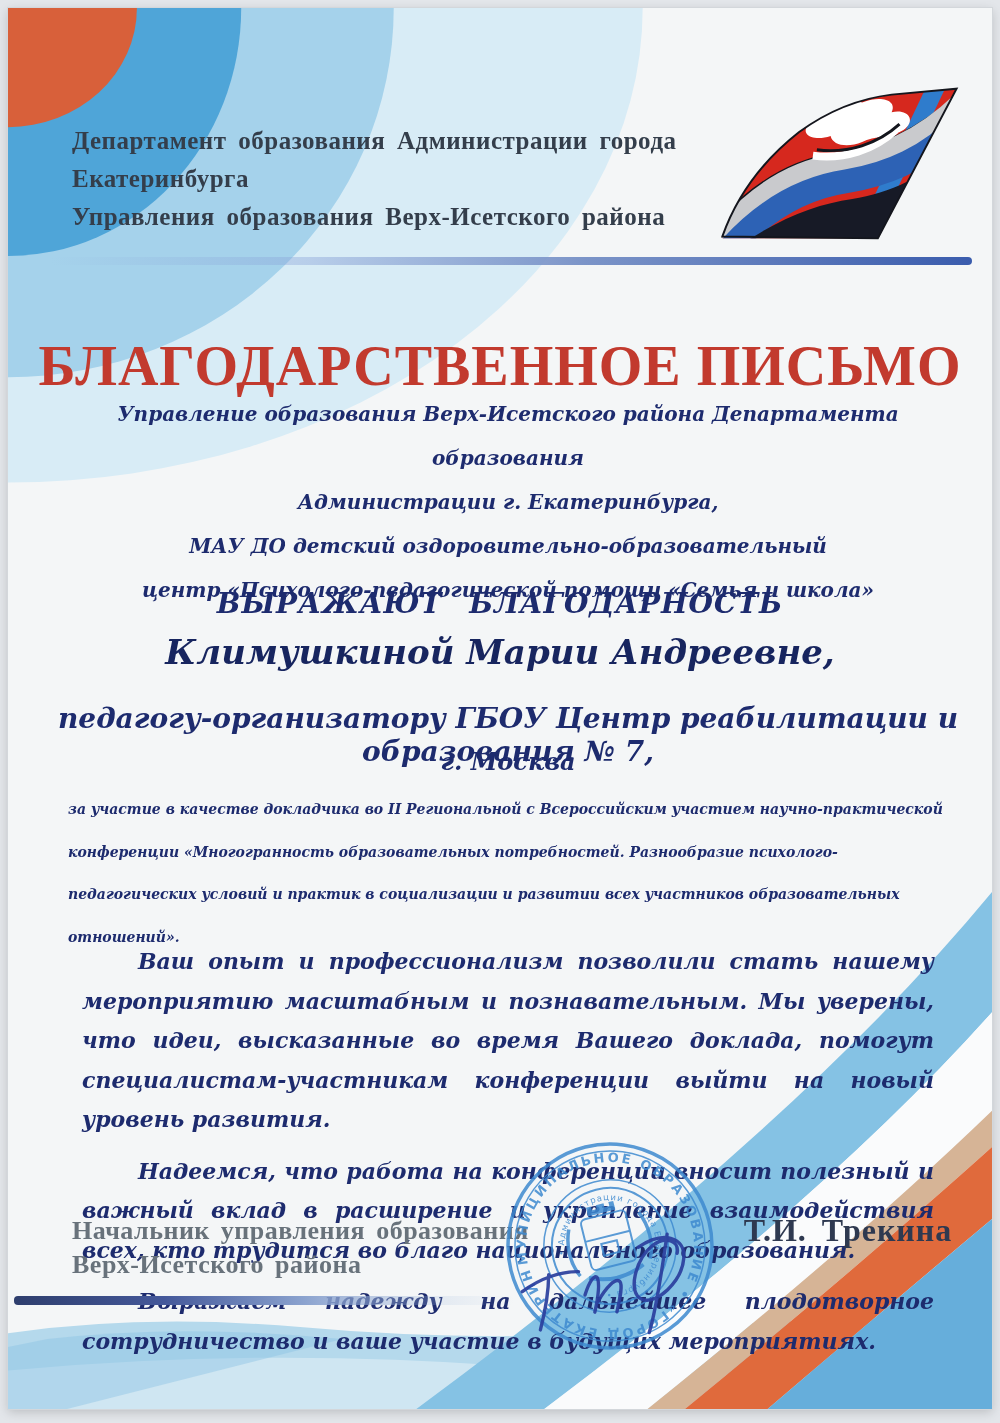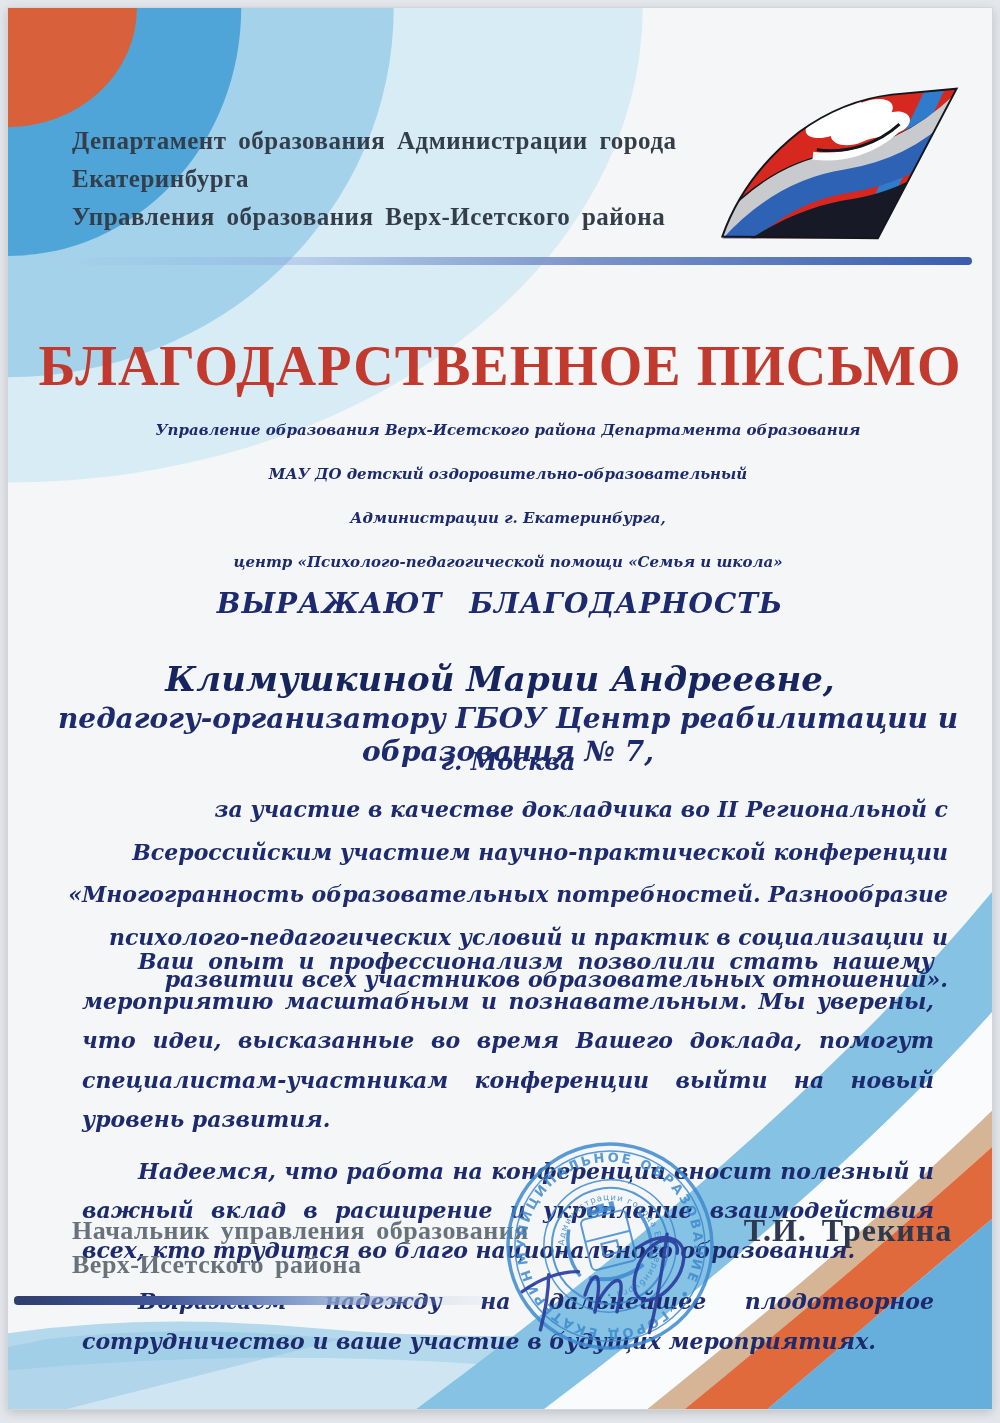--- a/index.html
+++ b/index.html
@@ -30,40 +30,40 @@
   }
   .doc-title{
     position:absolute;left:0;top:314px;width:100%;
     text-align:center;white-space:nowrap;
     font-size:56px;font-weight:bold;letter-spacing:1px;
     color:var(--title_red,#c23a2e);
     margin-top:12px;
   }
   .script{font-family:"DejaVu Serif", serif;font-style:italic;font-weight:bold;color:var(--script_navy,#1d2b6e);}
   .intro-block{
-    position:absolute;left:40px;top:400px;width:920px;
-    text-align:center;font-size:15px;line-height:44px;
+    position:absolute;left:40px;top:384px;width:920px;
+    text-align:center;font-size:20px;line-height:44px;
   }
   .express-line{
     position:absolute;left:0;top:579px;width:100%;text-align:center;
     font-size:28px;word-spacing:16px;letter-spacing:1px;
   }
   .recipient-name{
     position:absolute;left:0;top:624px;width:100%;text-align:center;
-    font-size:34px;color:#17255f;margin-top:27px;
+    font-size:34px;color:#17255f;
   }
   .recipient-pos{
     position:absolute;left:40px;top:694px;width:920px;text-align:center;font-size:28px;
   }
   .recipient-city{
     position:absolute;left:40px;top:739px;width:920px;text-align:center;font-size:24px;
   }
   .reason-par{
     position:absolute;left:60px;top:780px;width:880px;
-    text-align:right;font-size:22px;line-height:42.5px;
+    text-align:left;font-size:14px;line-height:42.5px;
   }
   .body-pars{
     position:absolute;left:62px;top:922px;width:876px;
     font-size:22px;line-height:39.5px;text-align:justify;
   }
   .body-pars p{margin:12px;text-indent:56px;}
   .sig-left{
     position:absolute;left:64px;top:1206px;width:460px;
     font-size:26px;font-weight:bold;line-height:34px;
     color:var(--sign_gray,#68727b);letter-spacing:.5px;word-spacing:4px;
@@ -131,22 +131,22 @@
     <div>Департамент образования Администрации города Екатеринбурга</div>
     <div>Управления образования Верх-Исетского района</div>
   </div>
 
   <div class="top-rule"></div>
 
   <div class="doc-title">БЛАГОДАРСТВЕННОЕ ПИСЬМО</div>
 
   <div class="intro-block script">
     <div>Управление образования Верх-Исетского района Департамента образования</div>
+    <div>Администрации г. Екатеринбурга,</div>
     <div>МАУ ДО детский оздоровительно-образовательный</div>
-    <div>Администрации г. Екатеринбурга,</div>
     <div>центр «Психолого-педагогической помощи «Семья и школа»</div>
   </div>
 
   <div class="express-line script">ВЫРАЖАЮТ БЛАГОДАРНОСТЬ</div>
 
   <div class="recipient-name script">Климушкиной Марии Андреевне,</div>
   <div class="recipient-pos script">педагогу-организатору ГБОУ Центр реабилитации и образования № 7,</div>
   <div class="recipient-city script">г. Москва</div>
 
   <div class="reason-par script">за участие в качестве докладчика во II Региональной с Всероссийским участием научно-практической конференции «Многогранность образовательных потребностей. Разнообразие психолого-педагогических условий и практик в социализации и развитии всех участников образовательных отношений».</div>

